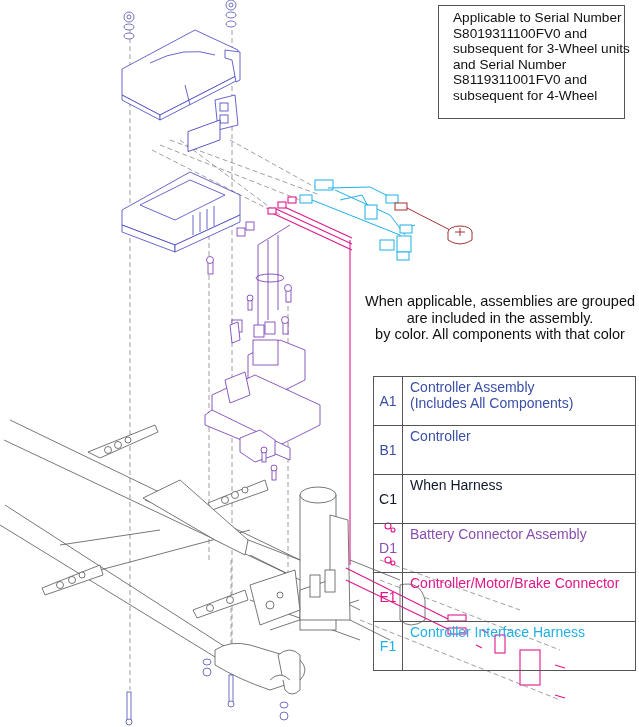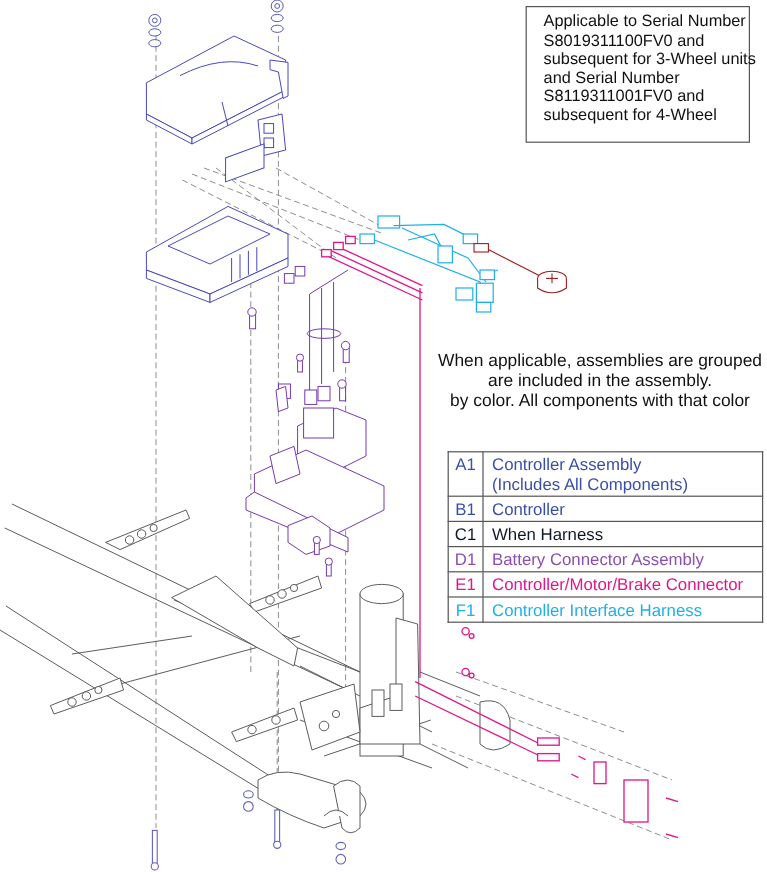--- a/index.html
+++ b/index.html
@@ -9,21 +9,21 @@
   .note-box { position: absolute; left: 438px; top: 5px; width: 187px; height: 114px;
               border: 1.5px solid #555; box-sizing: border-box; padding: 4px 10px 0 14px;
               font-size: 13.6px; line-height: 15.6px; color: #111; }
   .note-line { display: block; white-space: nowrap; }
   .group-note { position: absolute; left: 362px; top: 293px; width: 276px; text-align: center;
                 font-size: 14.5px; line-height: 16.5px; color: #111; }
   .group-note span { display: block; white-space: nowrap; }
   table.legend { position: absolute; left: 373px; top: 376px; border-collapse: collapse;
                  font-size: 14px; width: 263px; }
   table.legend td { border: 1px solid #555; padding: 2px 2px; line-height: 16px; vertical-align: top; }
-  table.legend td.code { width: 22px; text-align: center; padding: 2px 3px; }
+  table.legend td.code { width: 22px; text-align: center; padding: 16px 3px; }
   table.legend td.label { white-space: nowrap; padding-left: 7px; }
   .dash { stroke: #888; stroke-width: 0.8; stroke-dasharray: 5 3; fill: none; }
   .frame { stroke: #555; stroke-width: 0.8; fill: #fff; }
   .frameline { stroke: #555; stroke-width: 0.8; fill: none; }
 </style>
 </head>
 <body>
 
 <svg id="diagram" viewBox="0 0 639 727" xmlns="http://www.w3.org/2000/svg">
 

